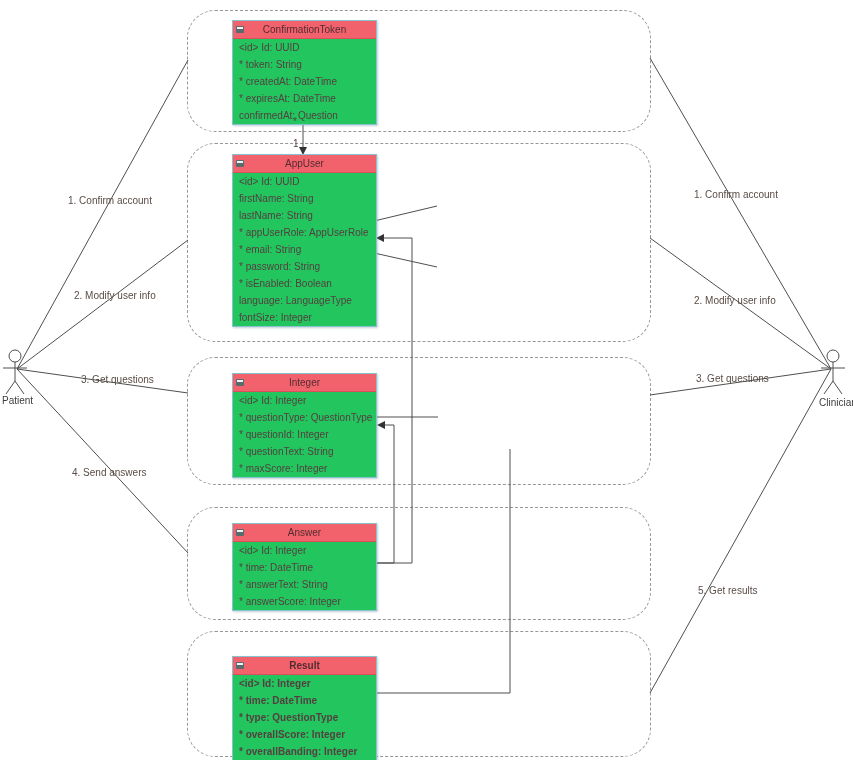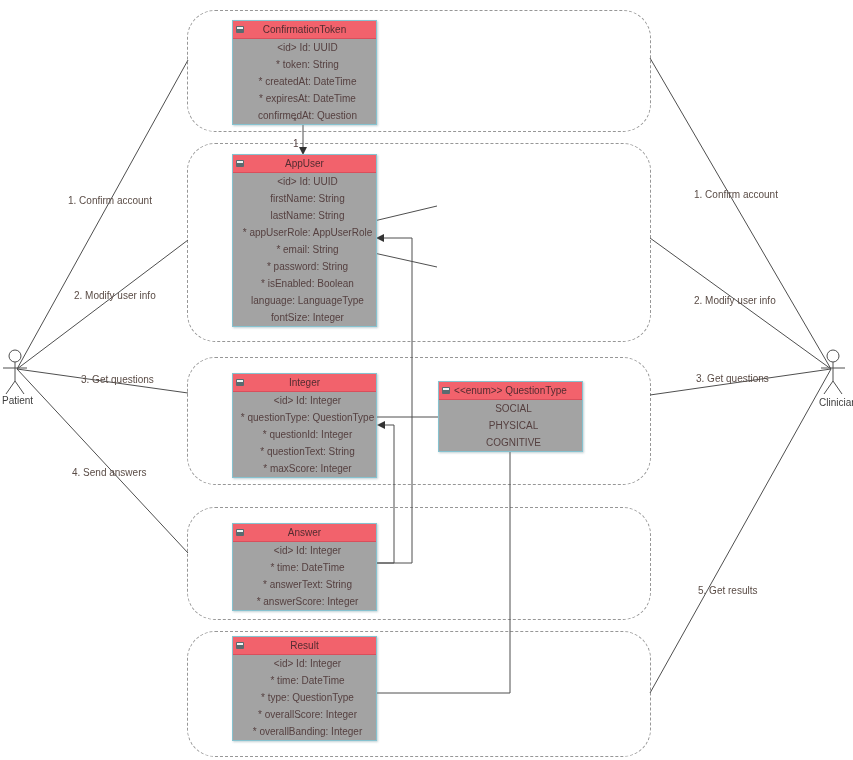--- a/index.html
+++ b/index.html
@@ -7,36 +7,36 @@
     position:relative;width:853px;height:760px;overflow:hidden;background:#ffffff;
     font-family:"Liberation Sans", sans-serif;
   }
   
   .boundary{
     position:absolute;left:187px;width:462px;
     border:1px dashed #979797;border-radius:28px;background:transparent;
   }
   
   .entity{
-    position:absolute;width:143px;background:#a3a3a3;
+    position:absolute;width:143px;background:#22c55e;
     border:1px solid #86c2cf;box-shadow:1px 1px 2px rgba(120,150,160,0.45);
     font-size:10px;
   }
   .entity-header{
     position:relative;height:17px;background:#f2626c;border-bottom:1px solid #d94f5c;
     text-align:center;line-height:17px;color:#532c31;
   }
   .collapse-icon{
     position:absolute;left:3px;top:5px;width:8px;height:7px;background:#5a6b70;border-radius:1px;
   }
   .collapse-icon::after{
     content:"";position:absolute;left:1px;top:1px;width:6px;height:2px;background:#eef4f4;
   }
   .attr-row{
-    height:17px;line-height:17px;padding-left:6px;color:#554040;white-space:nowrap;overflow:hidden;text-align:center;
+    height:17px;line-height:17px;padding-left:6px;color:#554040;white-space:nowrap;overflow:hidden;
   }
   
   #edges{position:absolute;left:0;top:0;width:853px;height:760px;}
   .edge{stroke:#4f4f4f;stroke-width:1;fill:none;}
   .arrowhead{fill:#333333;stroke:none;}
   .actor-shape{stroke:#4f4f4f;stroke-width:1;fill:none;}
   
   .uc-label{position:absolute;font-size:10px;color:#5a4c46;white-space:nowrap;}
   .actor-label{position:absolute;font-size:10px;color:#3d3d3d;white-space:nowrap;}
   .mult-label{position:absolute;font-size:10px;color:#554040;}
@@ -133,42 +133,33 @@
       <span class="collapse-icon"></span>
       <span>Integer</span>
     </div>
     <div class="attr-row">&lt;id&gt; Id: Integer</div>
     <div class="attr-row">* questionType: QuestionType</div>
     <div class="attr-row">* questionId: Integer</div>
     <div class="attr-row">* questionText: String</div>
     <div class="attr-row">* maxScore: Integer</div>
   </div>
 
-  <div class="entity" style="left:438px;top:381px;">
-    <div class="entity-header">
-      <span class="collapse-icon"></span>
-      <span>&lt;&lt;enum&gt;&gt; QuestionType</span>
-    </div>
-    <div class="attr-row">SOCIAL</div>
-    <div class="attr-row">PHYSICAL</div>
-    <div class="attr-row">COGNITIVE</div>
-  </div>
 
   <div class="entity" style="left:232px;top:523px;">
     <div class="entity-header">
       <span class="collapse-icon"></span>
       <span>Answer</span>
     </div>
     <div class="attr-row">&lt;id&gt; Id: Integer</div>
     <div class="attr-row">* time: DateTime</div>
     <div class="attr-row">* answerText: String</div>
     <div class="attr-row">* answerScore: Integer</div>
   </div>
 
-  <div class="entity" style="left:232px;top:636px;">
+  <div class="entity" style="left:232px;top:656px;font-weight:bold;">
     <div class="entity-header">
       <span class="collapse-icon"></span>
       <span>Result</span>
     </div>
     <div class="attr-row">&lt;id&gt; Id: Integer</div>
     <div class="attr-row">* time: DateTime</div>
     <div class="attr-row">* type: QuestionType</div>
     <div class="attr-row">* overallScore: Integer</div>
     <div class="attr-row">* overallBanding: Integer</div>
   </div>

